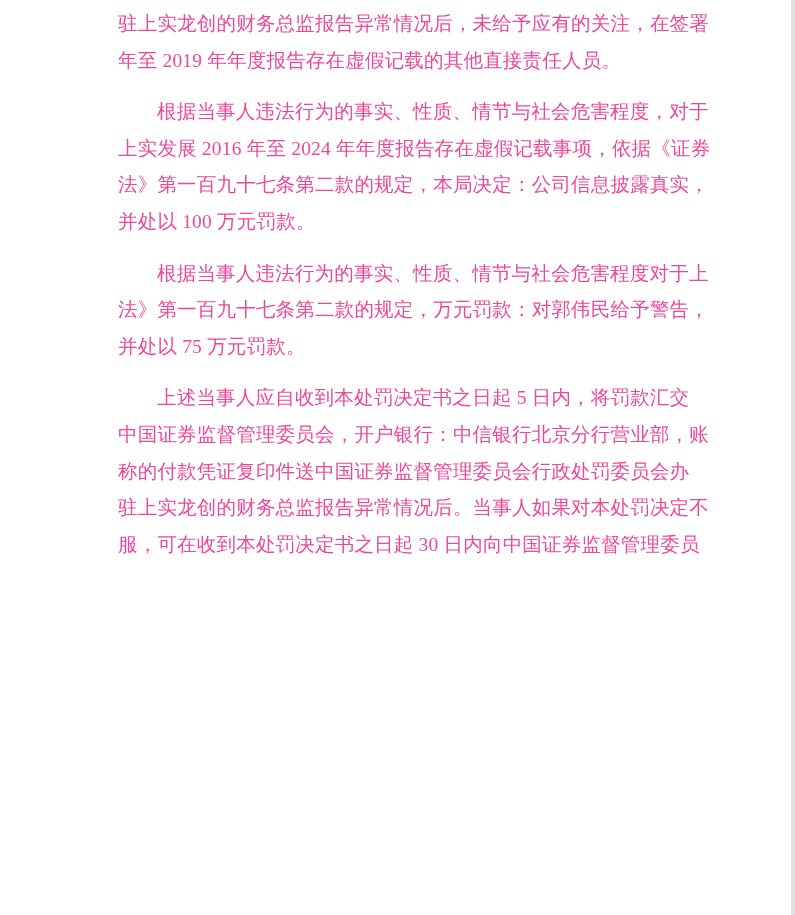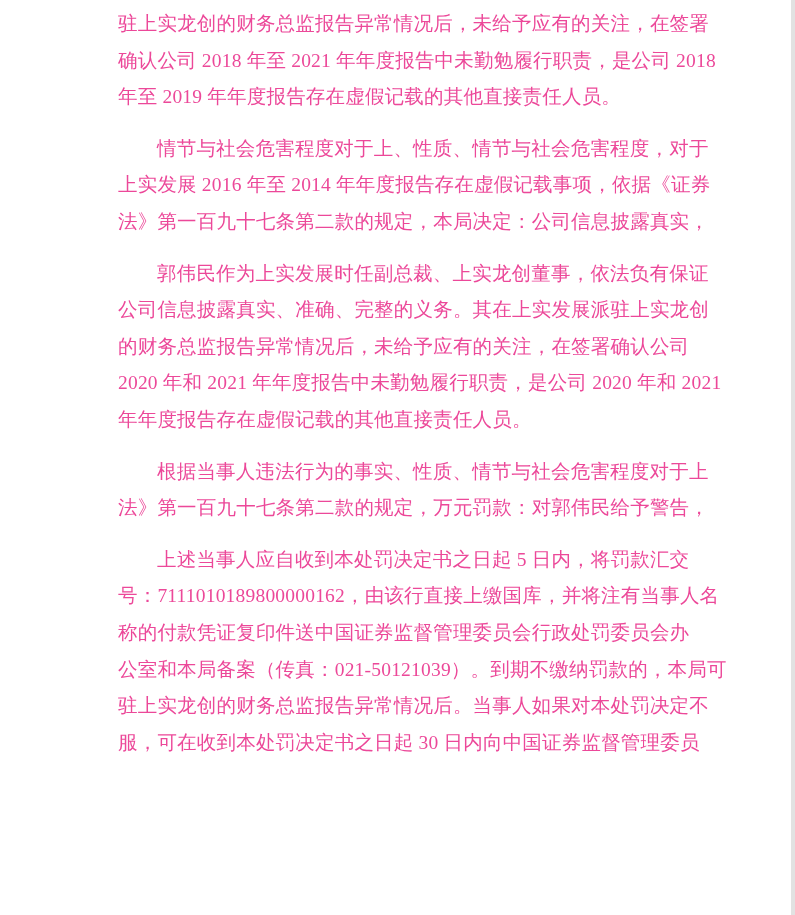--- a/index.html
+++ b/index.html
@@ -57,47 +57,40 @@
   }
 </style>
 </head>
 <body>
 
 <div class="page">
   <div class="doc-body">
 
     <div class="para">
       <div class="line">驻上实龙创的财务总监报告异常情况后，未给予应有的关注，在签署</div>
-      <div class="line">确认公司 2018 年至 2021 年年度报告中未勤勉履行职责，是公司 2018</div>
       <div class="line last">年至 2019 年年度报告存在虚假记载的其他直接责任人员。</div>
     </div>
 
     <div class="para">
-      <div class="line indent">情节与社会危害程度对于上、性质、情节与社会危害程度，对于</div>
-      <div class="line">上实发展 2016 年至 2014 年年度报告存在虚假记载事项，依据《证券</div>
+      <div class="line indent">根据当事人违法行为的事实、性质、情节与社会危害程度，对于</div>
+      <div class="line">上实发展 2016 年至 2024 年年度报告存在虚假记载事项，依据《证券</div>
       <div class="line">法》第一百九十七条第二款的规定，本局决定：公司信息披露真实，</div>
+      <div class="line last">并处以 100 万元罚款。</div>
     </div>
 
-    <div class="para">
-      <div class="line indent">郭伟民作为上实发展时任副总裁、上实龙创董事，依法负有保证</div>
-      <div class="line">公司信息披露真实、准确、完整的义务。其在上实发展派驻上实龙创</div>
-      <div class="line">的财务总监报告异常情况后，未给予应有的关注，在签署确认公司</div>
-      <div class="line">2020 年和 2021 年年度报告中未勤勉履行职责，是公司 2020 年和 2021</div>
-      <div class="line last">年年度报告存在虚假记载的其他直接责任人员。</div>
-    </div>
 
     <div class="para">
       <div class="line indent">根据当事人违法行为的事实、性质、情节与社会危害程度对于上</div>
       <div class="line">法》第一百九十七条第二款的规定，万元罚款：对郭伟民给予警告，</div>
+      <div class="line last">并处以 75 万元罚款。</div>
     </div>
 
     <div class="para">
       <div class="line indent">上述当事人应自收到本处罚决定书之日起 5 日内，将罚款汇交</div>
-      <div class="line">号：7111010189800000162，由该行直接上缴国库，并将注有当事人名</div>
+      <div class="line">中国证券监督管理委员会，开户银行：中信银行北京分行营业部，账</div>
       <div class="line">称的付款凭证复印件送中国证券监督管理委员会行政处罚委员会办</div>
-      <div class="line">公室和本局备案（传真：021-50121039）。到期不缴纳罚款的，本局可</div>
       <div class="line">驻上实龙创的财务总监报告异常情况后。当事人如果对本处罚决定不</div>
       <div class="line">服，可在收到本处罚决定书之日起 30 日内向中国证券监督管理委员</div>
     </div>
 
   </div>
 </div>
 <div class="scroll-strip"></div>
 
 </body></html>

